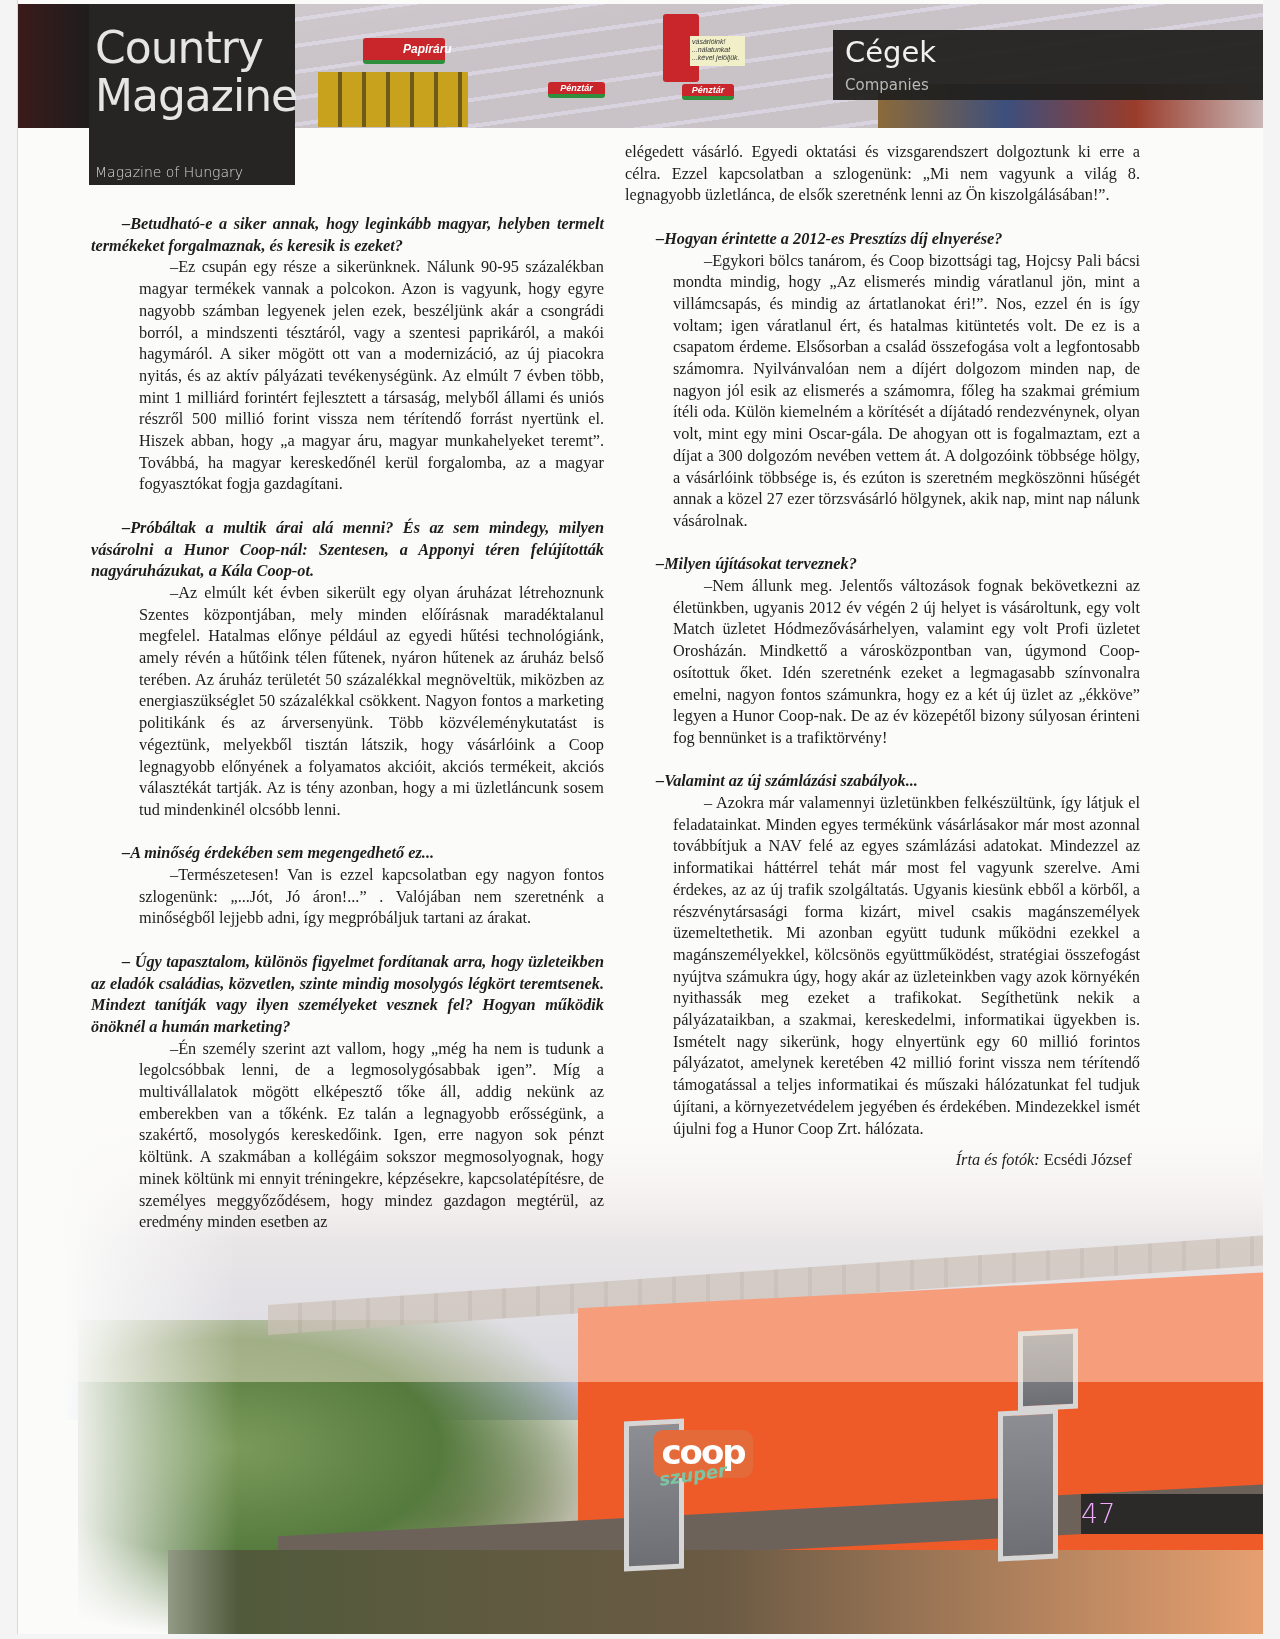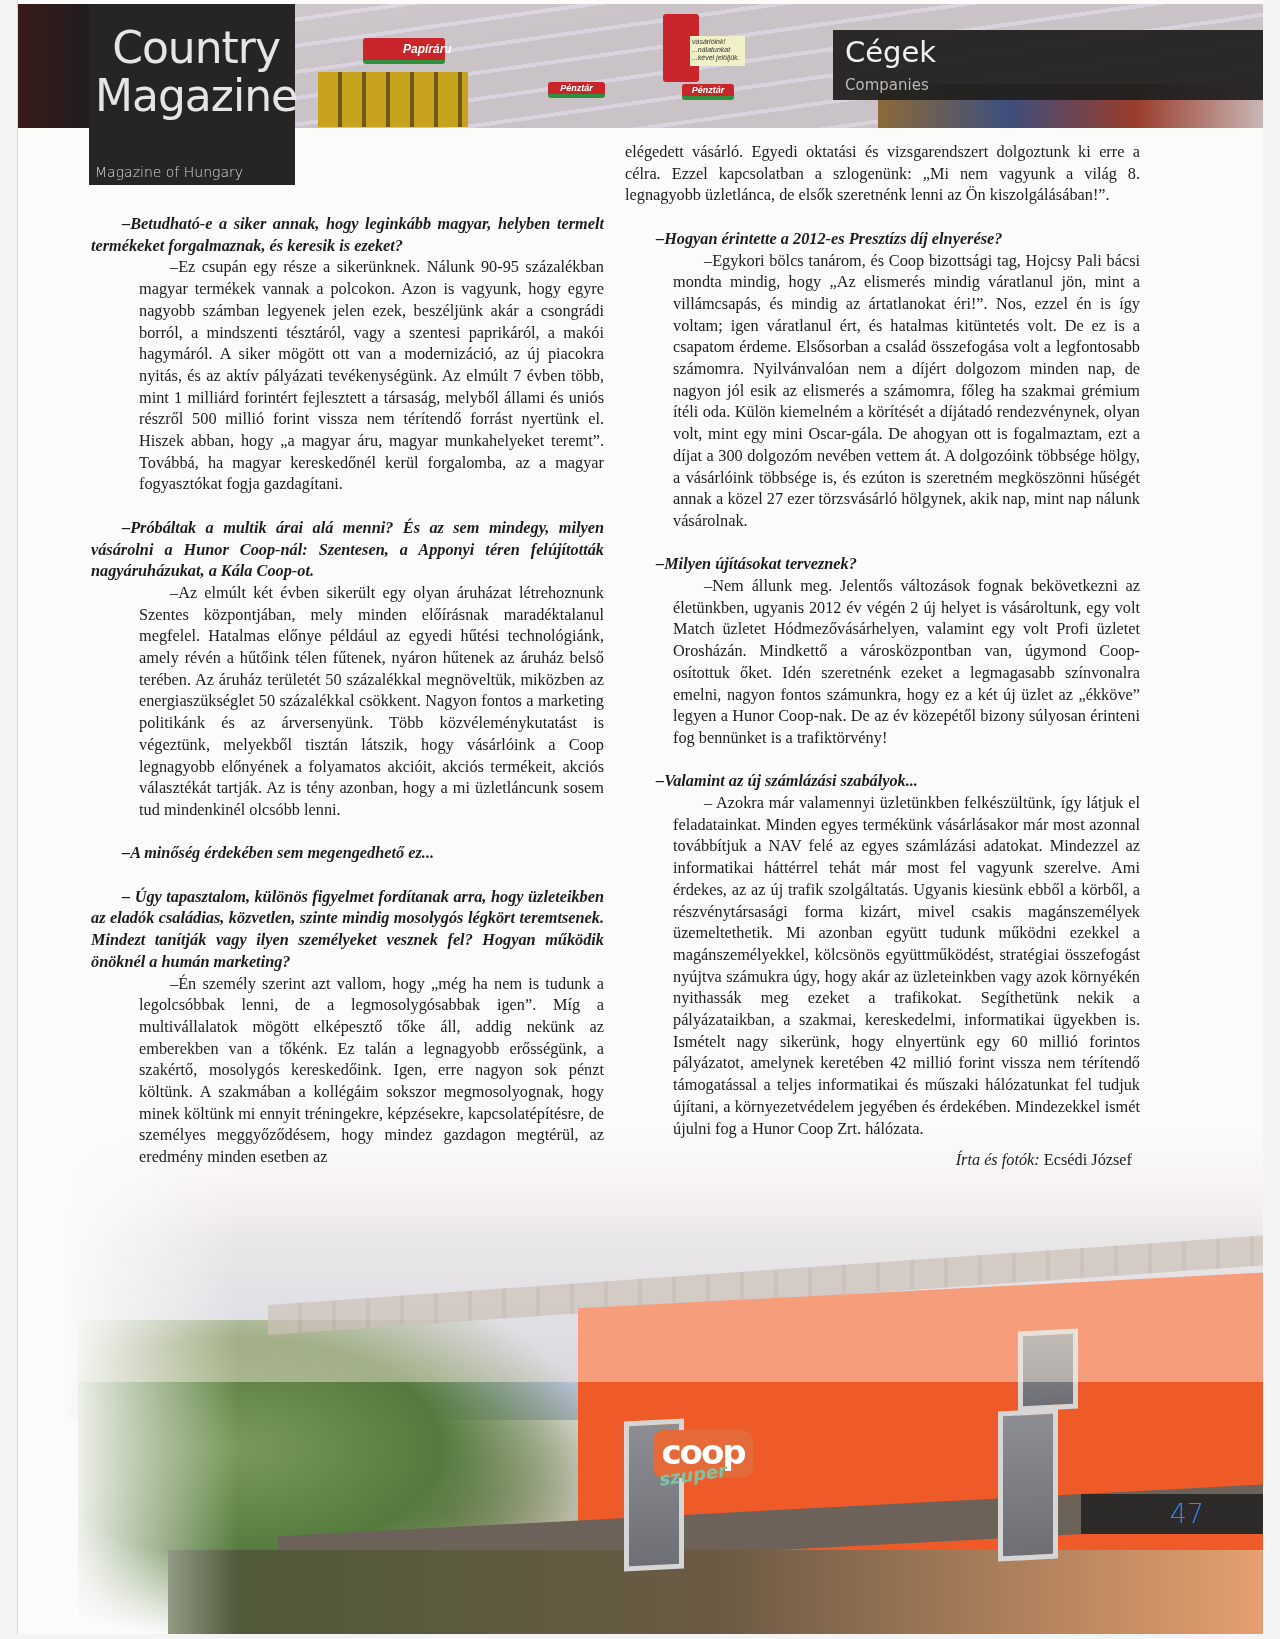--- a/index.html
+++ b/index.html
@@ -19,21 +19,21 @@
   .header-photo .shelf2 { position: absolute; left: 860px; top: 80px; width: 386px; height: 44px; background: linear-gradient(90deg,#8c6a3a,#3d4f7d,#9a3c2b,#c9b7b7); }
   .sign { position: absolute; font-family: "Liberation Sans", sans-serif; font-style: italic; font-weight: bold; color: #fff; font-size: 11px; text-align: center; background: #c8262b; border-bottom: 4px solid #2f8f3c; border-radius: 3px; }
   .sign.papir { left: 345px; top: 34px; width: 82px; height: 26px; line-height: 22px; font-size: 12px; padding-left: 40px; }
   .sign.penztar1 { left: 530px; top: 78px; width: 57px; height: 16px; line-height: 13px; font-size: 9px; }
   .sign.penztar2 { left: 664px; top: 80px; width: 52px; height: 16px; line-height: 13px; font-size: 9px; }
   .sign.red-panel { left: 645px; top: 10px; width: 36px; height: 68px; background: #c8262b; border: none; }
   .notice { position: absolute; left: 672px; top: 32px; width: 55px; height: 30px; background: #f1efc8; color: #333; font-family: "Liberation Sans", sans-serif; font-style: italic; font-size: 7px; line-height: 8px; padding: 2px; }
 
   
   .logo-block { position: absolute; left: 71px; top: 4px; width: 206px; height: 181px; background: #262523; color: #f2f2f2; font-family: "DejaVu Sans", sans-serif; font-weight: 200; }
-  .logo-block .title { position: absolute; left: 6px; top: 20px; font-size: 44px; line-height: 48px; letter-spacing: -1px; font-weight: normal; font-family: "DejaVu Sans", sans-serif; color: #f0f0f0; -webkit-text-stroke: 0; opacity: 0.95; text-align: center; }
+  .logo-block .title { position: absolute; left: 6px; top: 20px; font-size: 44px; line-height: 48px; letter-spacing: -1px; font-weight: normal; font-family: "DejaVu Sans", sans-serif; color: #f0f0f0; -webkit-text-stroke: 0; opacity: 0.95; }
   .logo-block .subtitle { position: absolute; left: 6px; top: 148px; font-size: 14px; color: #d8d8d8; margin-top: 12px; }
 
   
   .section-block { position: absolute; left: 815px; top: 30px; width: 431px; height: 70px; background: rgba(34,33,31,0.95); color: #eaeaea; font-family: "DejaVu Sans", sans-serif; }
   .section-block .name { position: absolute; left: 12px; top: 5px; font-size: 29px; color: #f0f0f0; }
   .section-block .sub { position: absolute; left: 12px; top: 46px; font-size: 15px; color: #b8b8b8; text-align: right; }
 
   
   .bottom-photo { position: absolute; left: 0; top: 1120px; width: 1246px; height: 514px; overflow: hidden; }
   .bp-sky { position: absolute; left: 0; top: 0; width: 1246px; height: 300px; background: linear-gradient(180deg, rgba(251,251,250,1) 0%, rgba(200,210,232,0.7) 40%, rgba(160,178,214,0.8) 100%); }
@@ -58,21 +58,21 @@
   .col { position: absolute; font-size: 16.3px; line-height: 21.7px; text-align: justify; z-index: 5; hyphens: none; }
   .col-left { left: 73px; top: 213px; width: 513px; }
   .col-right { left: 607px; top: 141px; width: 515px; }
   .col p { text-indent: 0; }
   .col p.indent { text-indent: 31px; margin-left: 48px; }
   .col p.q { font-style: italic; font-weight: bold; text-indent: 31px; }
   .col .gap { height: 21.7px; }
   .byline { text-align: right; margin-top: 10px; padding-right: 8px; }
   .byline .lbl { font-style: italic; }
 
-  .page-num { position: absolute; left: 1063px; top: 1494px; width: 183px; height: 40px; background: #2b2a28; color: #3b82f6; font-family: "DejaVu Sans", sans-serif; font-size: 27px; font-weight: 200; text-align: right; padding-right: 60px; line-height: 40px; z-index: 6; }
+  .page-num { position: absolute; left: 1063px; top: 1494px; width: 183px; height: 40px; background: #2b2a28; color: #f0abfc; font-family: "DejaVu Sans", sans-serif; font-size: 27px; font-weight: 200; padding-right: 60px; line-height: 40px; z-index: 6; }
 </style>
 </head>
 <body>
 
 <div class="page">
 
   <div class="header-photo">
     <div class="left-dark"></div>
     <div class="shelf"></div>
     <div class="shelf2"></div>
@@ -117,20 +117,21 @@
   </div>
 
   <div class="col col-left">
     <p class="q">–Betudható-e a siker annak, hogy leginkább magyar, helyben termelt termékeket forgalmaznak, és keresik is ezeket?</p>
     <p class="indent">–Ez csupán egy része a sikerünknek. Nálunk 90-95 százalékban magyar termékek vannak a polcokon. Azon is vagyunk, hogy egyre nagyobb számban legyenek jelen ezek, beszéljünk akár a csongrádi borról, a mindszenti tésztáról, vagy a szentesi paprikáról, a makói hagymáról. A siker mögött ott van a modernizáció, az új piacokra nyitás, és az aktív pályázati tevékenységünk. Az elmúlt 7 évben több, mint 1 milliárd forintért fejlesztett a társaság, melyből állami és uniós részről 500 millió forint vissza nem térítendő forrást nyertünk el. Hiszek abban, hogy „a magyar áru, magyar munkahelyeket teremt”. Továbbá, ha magyar kereskedőnél kerül forgalomba, az a magyar fogyasztókat fogja gazdagítani.</p>
     <div class="gap"></div>
     <p class="q">–Próbáltak a multik árai alá menni? És az sem mindegy, milyen vásárolni a Hunor Coop-nál: Szentesen, a Apponyi téren felújították nagyáruházukat, a Kála Coop-ot.</p>
     <p class="indent">–Az elmúlt két évben sikerült egy olyan áruházat létrehoznunk Szentes központjában, mely minden előírásnak maradéktalanul megfelel. Hatalmas előnye például az egyedi hűtési technológiánk, amely révén a hűtőink télen fűtenek, nyáron hűtenek az áruház belső terében. Az áruház területét 50 százalékkal megnöveltük, miközben az energiaszükséglet 50 százalékkal csökkent. Nagyon fontos a marketing politikánk és az árversenyünk. Több közvéleménykutatást is végeztünk, melyekből tisztán látszik, hogy vásárlóink a Coop legnagyobb előnyének a folyamatos akcióit, akciós termékeit, akciós választékát tartják. Az is tény azonban, hogy a mi üzletláncunk sosem tud mindenkinél olcsóbb lenni.</p>
     <div class="gap"></div>
     <p class="q">–A minőség érdekében sem megengedhető ez...</p>
+    <p class="indent">–Természetesen! Van is ezzel kapcsolatban egy nagyon fontos szlogenünk: „...Jót, Jó áron!...” . Valójában nem szeretnénk a minőségből lejjebb adni, így megpróbáljuk tartani az árakat.</p>
     <div class="gap"></div>
     <p class="q">– Úgy tapasztalom, különös figyelmet fordítanak arra, hogy üzleteikben az eladók családias, közvetlen, szinte mindig mosolygós légkört teremtsenek. Mindezt tanítják vagy ilyen személyeket vesznek fel? Hogyan működik önöknél a humán marketing?</p>
     <p class="indent">–Én személy szerint azt vallom, hogy „még ha nem is tudunk a legolcsóbbak lenni, de a legmosolygósabbak igen”. Míg a multivállalatok mögött elképesztő tőke áll, addig nekünk az emberekben van a tőkénk. Ez talán a legnagyobb erősségünk, a szakértő, mosolygós kereskedőink. Igen, erre nagyon sok pénzt költünk. A szakmában a kollégáim sokszor megmosolyognak, hogy minek költünk mi ennyit tréningekre, képzésekre, kapcsolatépítésre, de személyes meggyőződésem, hogy mindez gazdagon megtérül, az eredmény minden esetben az</p>
   </div>
 
   <div class="col col-right">
     <p>elégedett vásárló. Egyedi oktatási és vizsgarendszert dolgoztunk ki erre a célra. Ezzel kapcsolatban a szlogenünk: „Mi nem vagyunk a világ 8. legnagyobb üzletlánca, de elsők szeretnénk lenni az Ön kiszolgálásában!”.</p>
     <div class="gap"></div>
     <p class="q">–Hogyan érintette a 2012-es Presztízs díj elnyerése?</p>
     <p class="indent">–Egykori bölcs tanárom, és Coop bizottsági tag, Hojcsy Pali bácsi mondta mindig, hogy „Az elismerés mindig váratlanul jön, mint a villámcsapás, és mindig az ártatlanokat éri!”. Nos, ezzel én is így voltam; igen váratlanul ért, és hatalmas kitüntetés volt. De ez is a csapatom érdeme. Elsősorban a család összefogása volt a legfontosabb számomra. Nyilvánvalóan nem a díjért dolgozom minden nap, de nagyon jól esik az elismerés a számomra, főleg ha szakmai grémium ítéli oda. Külön kiemelném a körítését a díjátadó rendezvénynek, olyan volt, mint egy mini Oscar-gála. De ahogyan ott is fogalmaztam, ezt a díjat a 300 dolgozóm nevében vettem át. A dolgozóink többsége hölgy, a vásárlóink többsége is, és ezúton is szeretném megköszönni hűségét annak a közel 27 ezer törzsvásárló hölgynek, akik nap, mint nap nálunk vásárolnak.</p>

